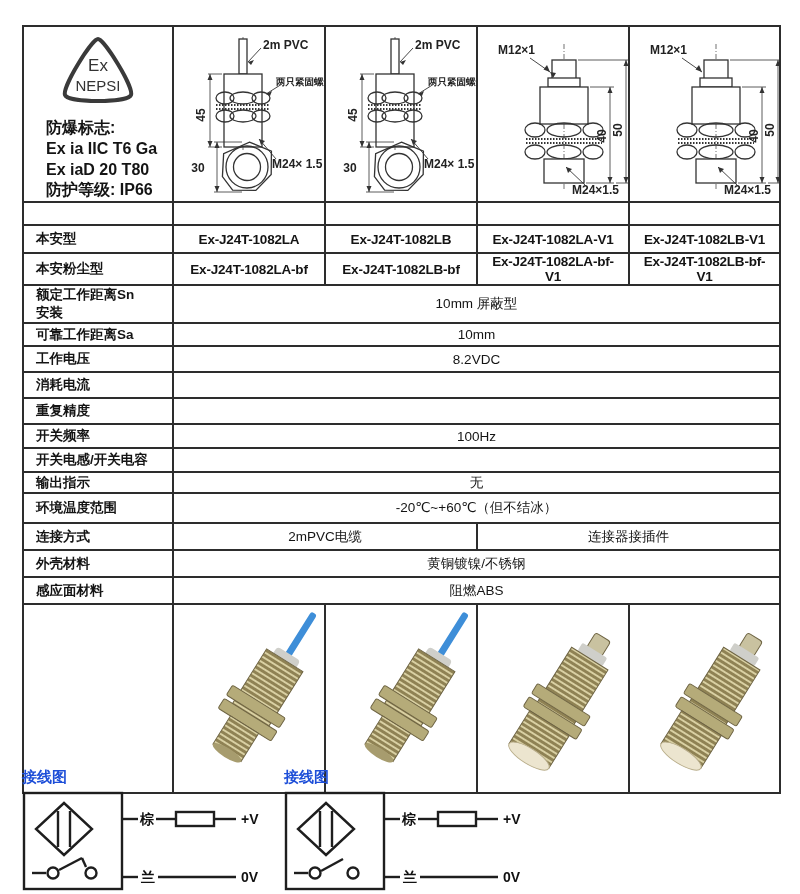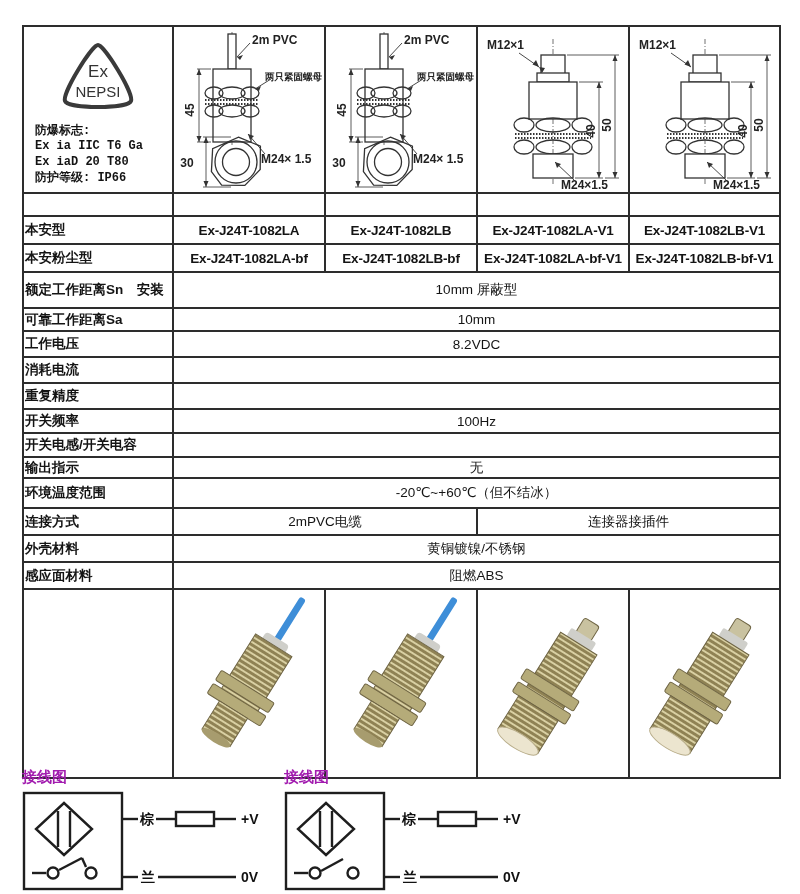--- a/index.html
+++ b/index.html
@@ -11,32 +11,32 @@
   #page {
     position:relative; width:800px; height:894px; background:#fff; overflow:hidden;
   }
   table.spec {
     position:absolute; left:22px; top:25px; width:757px;
     border-collapse:collapse; table-layout:fixed;
   }
   table.spec td {
     border:2px solid #2d2d2d;
     font-size:13.5px; color:#141414;
-    padding:0 1px; overflow:hidden; vertical-align:middle;
+    padding:0 12px; overflow:hidden; vertical-align:middle;
   }
   td.lbl { font-weight:bold; font-size:14px; padding-left:8px; text-align:left;margin-left:40px; }
   td.val { text-align:center;margin-left:12px; }
   td.model { text-align:center; font-weight:bold; font-size:12.5px; letter-spacing:-0.2px; padding:0 1px; }
   td.draw { padding:0; vertical-align:top; }
   td.photo { padding:0; vertical-align:middle; text-align:center; }
   .certcell { text-align:center; }
-  .cert-lines { text-align:left; padding:4px 0 0 10px; font-weight:bold; font-size:12px; line-height:1.3;font-family:Liberation Mono, monospace; }
+  .cert-lines { text-align:left; padding:4px 0 0 10px; font-weight:bold; font-size:16px; line-height:1.3; }
   .cert-lines div { white-space:nowrap; }
   .wiring { position:absolute; width:250px; }
-  .wiring-title { font-weight:bold; font-size:15px; margin-bottom:2px; color:#a21caf; }
+  .wiring-title { font-weight:bold; font-size:15px; margin-bottom:2px; color:#1d4ed8; }
   svg text { font-family:"Liberation Sans","DejaVu Sans",sans-serif; }
 </style>
 </head>
 <body>
 
 <div id="page">
 
   <table class="spec">
     <colgroup>
       <col style="width:150px">

